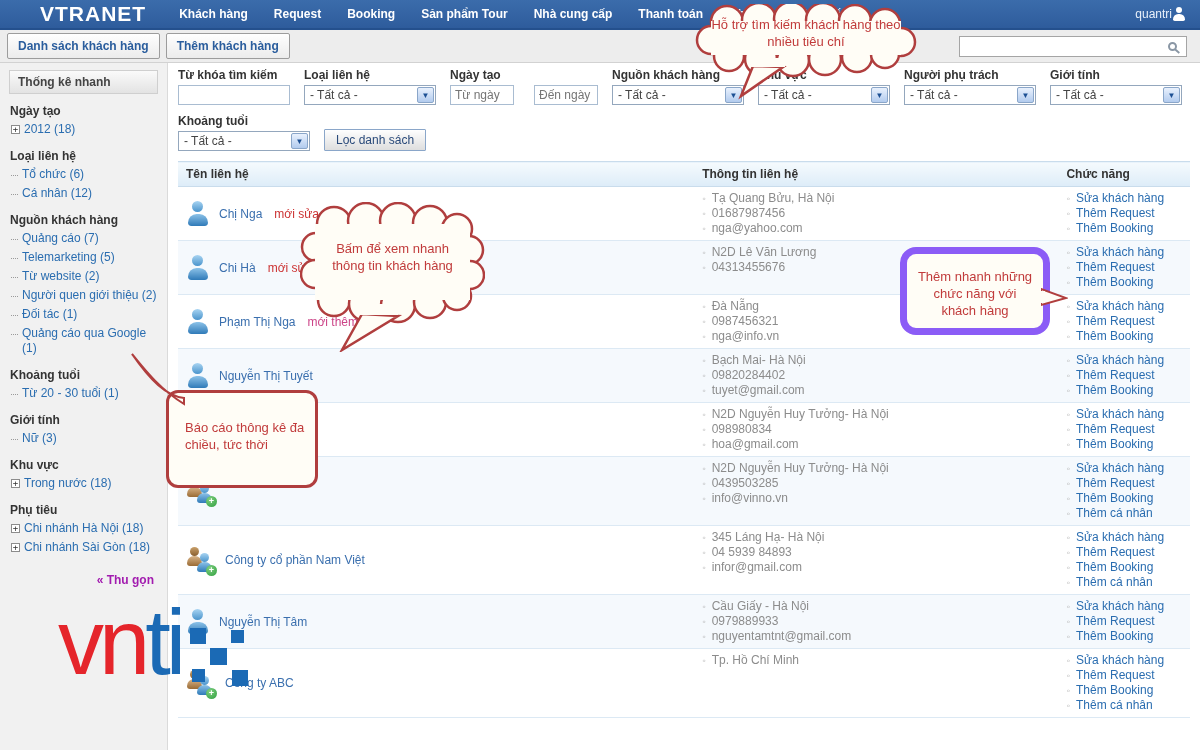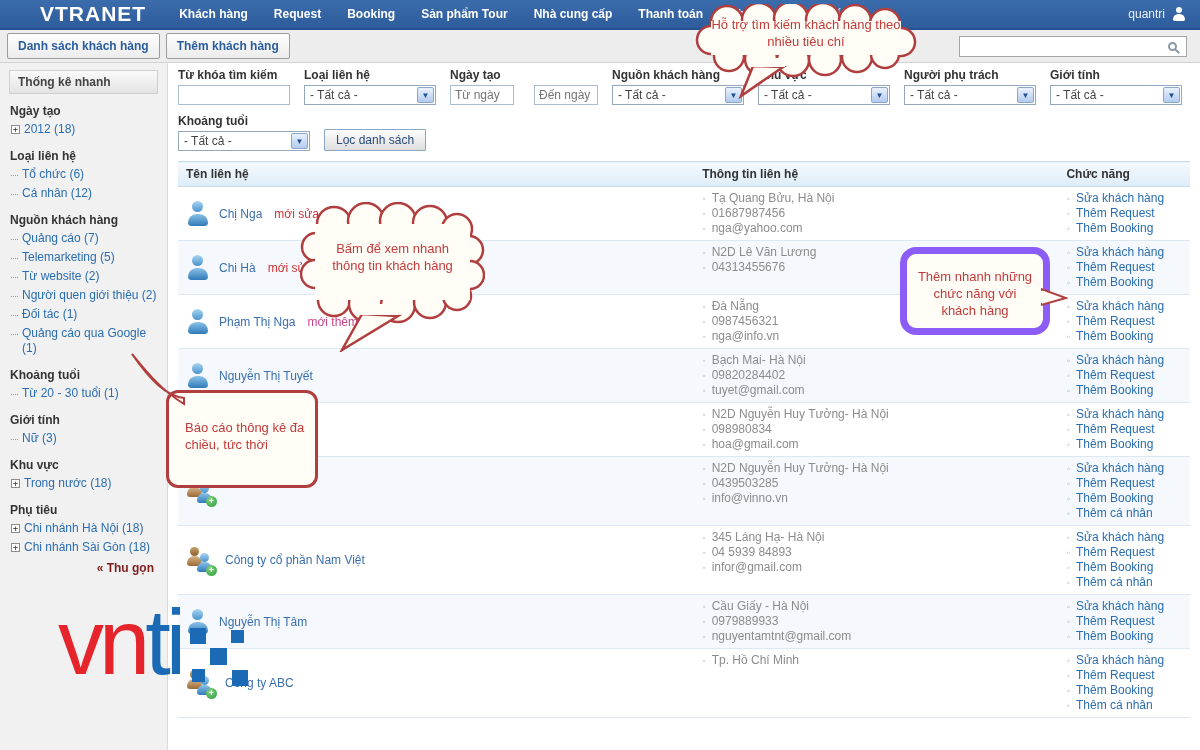--- a/index.html
+++ b/index.html
@@ -6,21 +6,21 @@
   html,body { width:1200px; height:750px; overflow:hidden; background:#efefef;
     font-family:"Liberation Sans","DejaVu Sans",sans-serif; font-size:12px; position:relative; }
   a { text-decoration:none; cursor:pointer; }
 
   
   .navbar { height:30px; background:linear-gradient(#3b6cab,#2e5c9c); border-bottom:2px solid #24508d;
     display:flex; align-items:center; padding:0 14px; }
   .brand { color:#fff; font-weight:bold; font-size:21px; letter-spacing:1px; margin:0 20px 0 26px; }
   .nav-menu { display:flex; align-items:center; }
   .nav-item { color:#fff; font-weight:bold; font-size:12px; padding:0 13px; }
-  .nav-user { margin-left:auto; display:flex; align-items:center; gap:7px; color:#e8f0fa; font-size:12px; }
+  .nav-user { margin-left:auto; display:flex; align-items:center; gap:0; color:#e8f0fa; font-size:12px; }
   .user-glyph { position:relative; width:14px; height:14px; display:inline-block; }
   .user-glyph::before { content:""; position:absolute; left:4px; top:0; width:6px; height:6px; border-radius:50%; background:#fff; }
   .user-glyph::after { content:""; position:absolute; left:1px; bottom:0; width:12px; height:7px; border-radius:6px 6px 2px 2px; background:#fff; }
 
   
   .tabbar { height:33px; background:#ededed; border-bottom:1px solid #d2d2d2; display:flex; align-items:center; padding:0 7px; gap:6px; }
   .tab { background:linear-gradient(#fefefe,#ececec); border:1px solid #9c9c9c; border-radius:2px;
     padding:5px 10px; font-size:12px; font-weight:bold; color:#2a5d9d; cursor:pointer; }
   .search-box { margin-left:auto; margin-right:6px; width:228px; height:21px; background:#fff; border:1px solid #a5a5a5; display:flex; align-items:center; }
   .search-input { flex:1; border:none; outline:none; height:17px; font-size:12px; padding:0 5px; background:transparent; }
@@ -31,21 +31,21 @@
   .layout { display:flex; height:687px; }
   .sidebar { width:168px; flex:none; background:#f1f1f1; border-right:1px solid #dadada; padding:6px 9px; overflow:hidden; }
   .side-header { background:linear-gradient(#fafafa,#e3e3e3); border:1px solid #cfcfcf; padding:4px 8px; font-weight:bold; color:#444; margin:1px 0 4px; }
   .side-section { margin:10px 0 0 1px; }
   .side-title { font-weight:bold; color:#333; margin-bottom:2px; }
   .side-item { display:flex; align-items:flex-start; gap:4px; padding:2px 0 2px 1px; color:#2a6db0; line-height:15px; cursor:pointer; }
   .side-item .side-label { flex:1; }
   .expander { width:9px; height:9px; flex:none; margin-top:3px; border:1px solid #8c8c8c; background:#fff; color:#333;
     font-size:9px; line-height:7px; text-align:center; font-family:"DejaVu Sans Mono",monospace; }
   .tree-dash { width:7px; flex:none; border-top:1px dotted #9a9a9a; margin-top:8px; }
-  .collapse-link { display:block; text-align:right; color:#7f1d1d; font-weight:bold; margin-top:4px; padding-right:4px; }
+  .collapse-link { display:block; text-align:right; color:#a21caf; font-weight:bold; margin-top:16px; padding-right:4px; }
 
   
   .main { flex:1; background:#fff; padding:5px 10px 0; position:relative; overflow:hidden; }
   .list-header { display:flex; align-items:center; margin:2px 0 7px; height:24px; }
   .list-title { border:2px solid #aa3939; color:#993333; font-weight:bold; padding:3px 6px; }
   .advanced { color:#2a5d9d; font-weight:bold; margin-left:15px; }
   .advanced-arrow { color:#85b2e0; font-size:10px; margin-left:5px; }
   .advanced-arrow::after { content:"▶"; }
   .results { margin-left:auto; font-weight:bold; color:#4a4a4a; }
   .results-value { color:#cc2200; margin-left:3px; }

